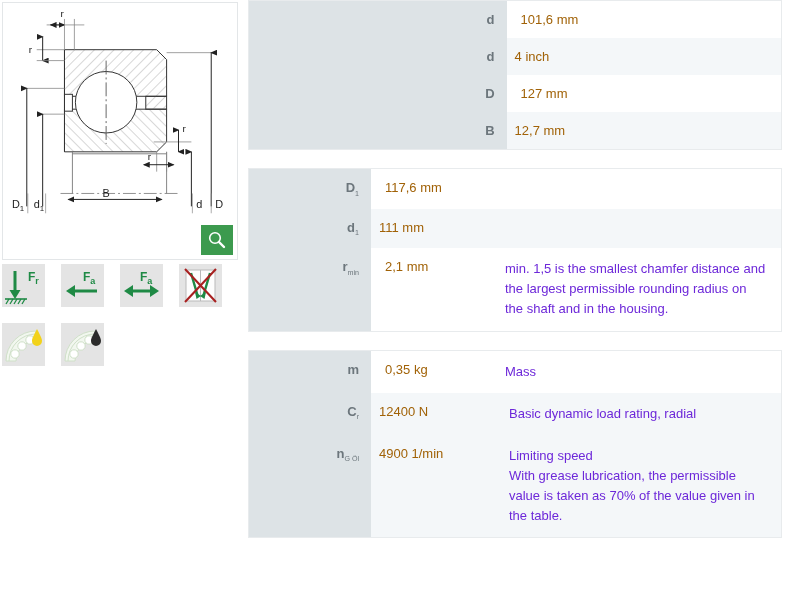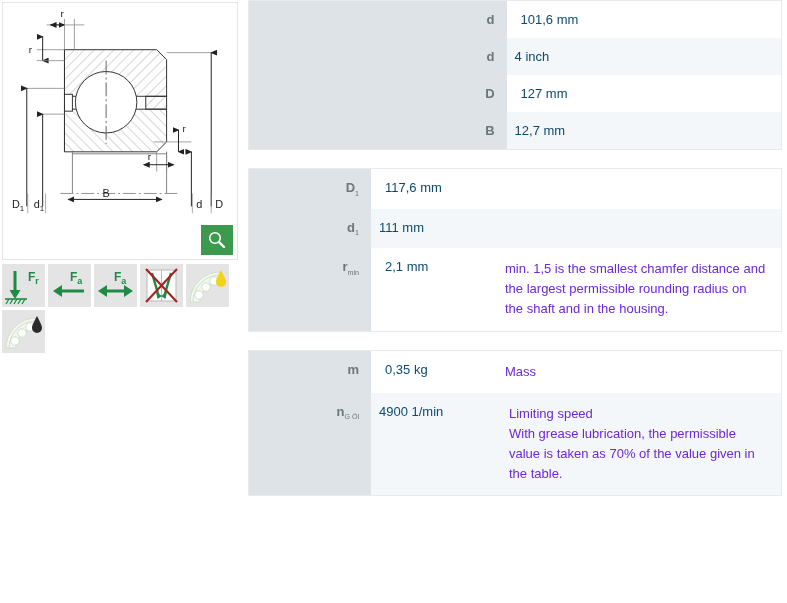--- a/index.html
+++ b/index.html
@@ -35,21 +35,21 @@
     background: #3c9a4e;
     display: flex; align-items: center; justify-content: center;
     cursor: pointer;
   }
 
   
   .icon-grid {
     position: absolute; left: 2px; top: 264px;
     width: 238px;
     display: flex; flex-wrap: wrap;
-    gap: 3px;
+    gap: 16px;
   }
   .prop-icon {
     width: 43px; height: 43px;
     background: #e4e4e4;
     display: block;
     position: relative;
     cursor: pointer;
   }
   .prop-icon svg { display: block; width: 43px; height: 43px; }
 
@@ -77,21 +77,21 @@
     padding: 11px 12px 11px 0;
     font-weight: bold;
     font-size: 13px;
     color: #6c767c;
     white-space: nowrap;
   }
   td.val {
     width: 116px;
     padding: 11px 0 11px 14px;
     font-size: 13px;
-    color: #0c4a6e;
+    color: #a16207;
     white-space: nowrap;
     margin-top: 29px;
   }
   td.desc {
     padding: 11px 14px 11px 4px;
     font-size: 13px;
     color: #6d28d9;
     line-height: 1.55;
   }
   tr.odd td.val, tr.odd td.desc { background: #ffffff; }
@@ -327,20 +327,27 @@
     <table class="spec-table">
       <tbody>
           <tr class="odd">
             <td class="lbl">m</td>
             <td class="val">0,35  kg</td>
             <td class="desc">
               <span class="desc-line">Mass</span>
             </td>
           </tr>
           <tr class="even">
+            <td class="lbl">C<sub><span class="sub-normal">r</span></sub></td>
+            <td class="val">12400  N</td>
+            <td class="desc">
+              <span class="desc-line">Basic dynamic load rating, radial</span>
+            </td>
+          </tr>
+          <tr class="even">
             <td class="lbl">n<sub><span class="sub-normal">G Öl</span></sub></td>
             <td class="val">4900  1/min</td>
             <td class="desc">
               <span class="desc-line">Limiting speed</span>
               <span class="desc-line">With grease lubrication, the permissible value is taken as 70% of the value given in the table.</span>
             </td>
           </tr>
         </tbody>
     </table>
   </div>

